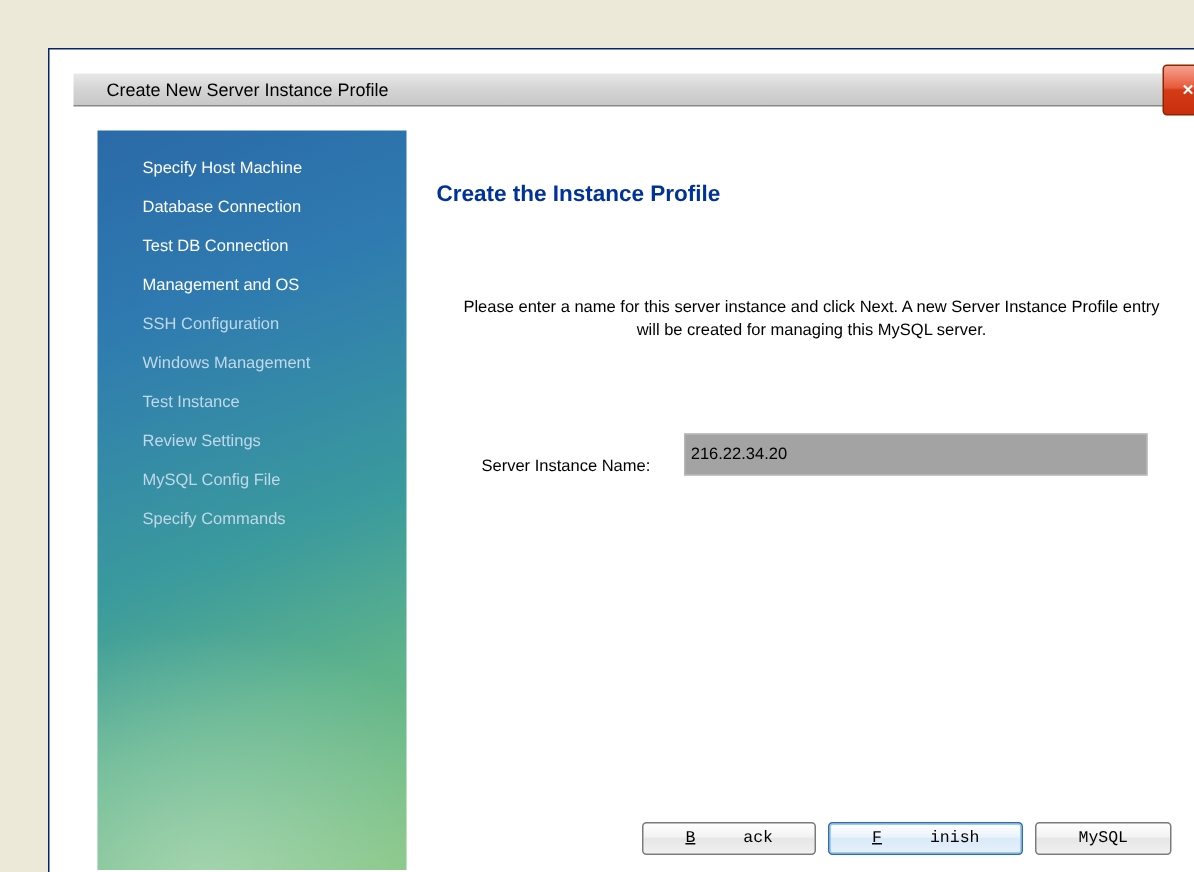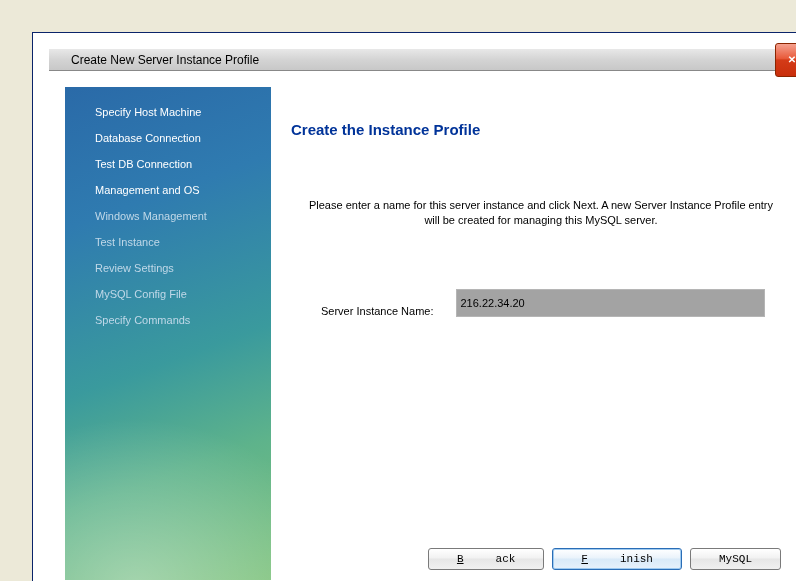--- a/index.html
+++ b/index.html
@@ -147,20 +147,21 @@
     </div>
   </div>
 
   <div class="body">
 
     <div class="sidebar">
       <div class="step done"><span>Specify Host Machine</span></div>
       <div class="step done"><span>Database Connection</span></div>
       <div class="step done"><span>Test DB Connection</span></div>
       <div class="step done"><span>Management and OS</span></div>
+      <div class="step"><span>SSH Configuration</span></div>
       <div class="step"><span>Windows Management</span></div>
       <div class="step"><span>Test Instance</span></div>
       <div class="step"><span>Review Settings</span></div>
       <div class="step"><span>MySQL Config File</span></div>
       <div class="step"><span>Specify Commands</span></div>
     </div>
 
     <div class="main">
       <div class="heading">Create the Instance Profile</div>
       <div class="desc">Please enter a name for this server instance and click Next. A new Server Instance Profile entry will be created for managing this MySQL server.</div>

